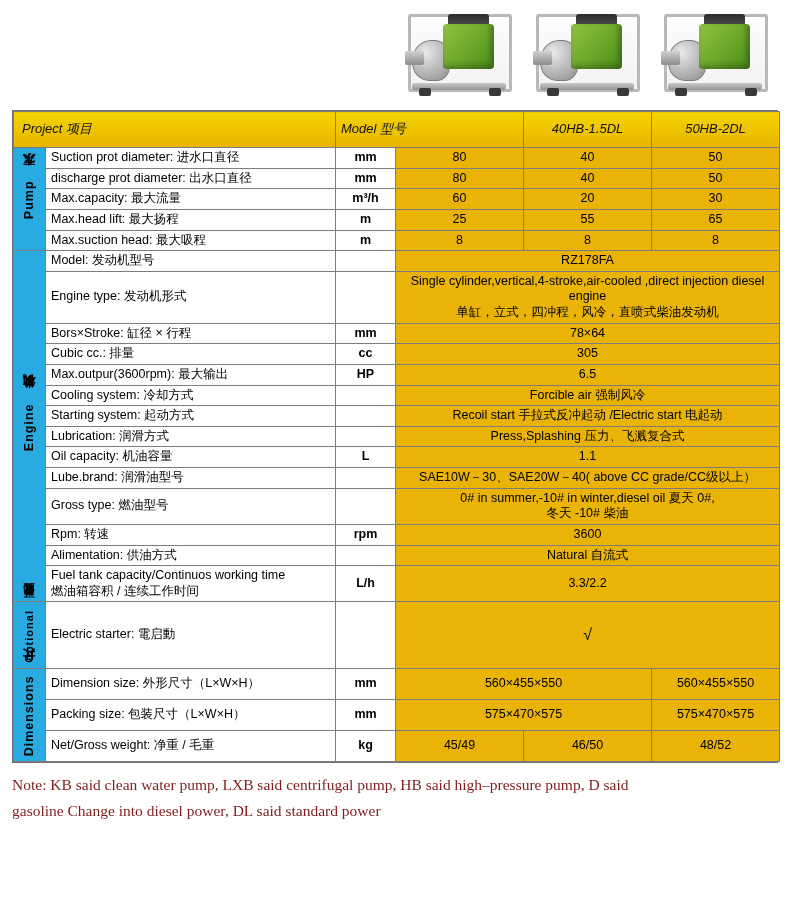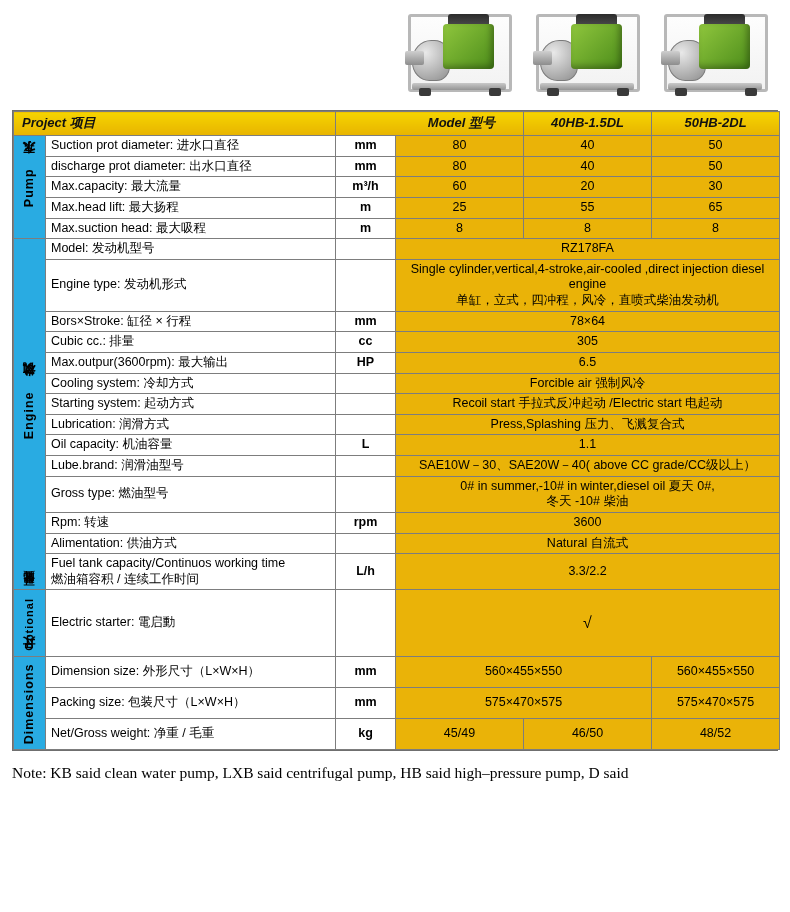--- a/index.html
+++ b/index.html
@@ -101,28 +101,28 @@
 
   
   .c-side { width: 32px; }
   .c-item { width: 290px; }
   .c-unit { width: 60px; text-align: center; }
   .c-v1, .c-v2, .c-v3 { width: 128px; text-align: center; }
 
   
   .hdr td {
     background: linear-gradient(#f5d400,#e8b400);
-    font-weight: bold;
+    font-weight: normal;
     font-style: italic;
     font-size: 13px;
-    height: 24px;
+    height: 36px;
     color: #111;
   }
   .hdr .hdr-project { text-align: left; padding-left: 8px; font-style: italic; }
-  .hdr .hdr-model   { text-align: right; padding-right: 28px; }
+  .hdr .hdr-model   { text-align: left; padding-right: 8px; }
   .hdr .hdr-val     { text-align: center; font-style: italic; }
 
   
   .side {
     background: #29abe2;
     color: #000;
     font-weight: bold;
     text-align: center;
     padding: 0;
   }
@@ -142,21 +142,21 @@
   .span-all { text-align: center; }
   .tall { height: 44px; }
   .tall2 { height: 36px; }
 
   
   .notes {
     margin: 10px 12px 12px 12px;
     font-family: "Liberation Serif", serif;
     font-size: 15.5px;
     line-height: 1.55;
-    color: #000000;
+    color: #7f1d1d;
   }
   .notes p { margin: 0 0 2px 0; }
 </style>
 </head>
 <body>
 
 <div class="photos">
   <div class="photo">
     <div class="frame"></div>
     <div class="pumpbody"></div>
@@ -354,13 +354,14 @@
     <td class="val">45/49</td>
     <td class="val">46/50</td>
     <td class="val">48/52</td>
   </tr>
 </tbody>
     </table>
 </div>
 
 <div class="notes">
   <p>Note: KB said clean water pump,  LXB said centrifugal pump, HB said high–pressure pump, D said</p>
+  <p>gasoline Change into diesel power, DL said standard power</p>
 </div>
 
 </body></html>

